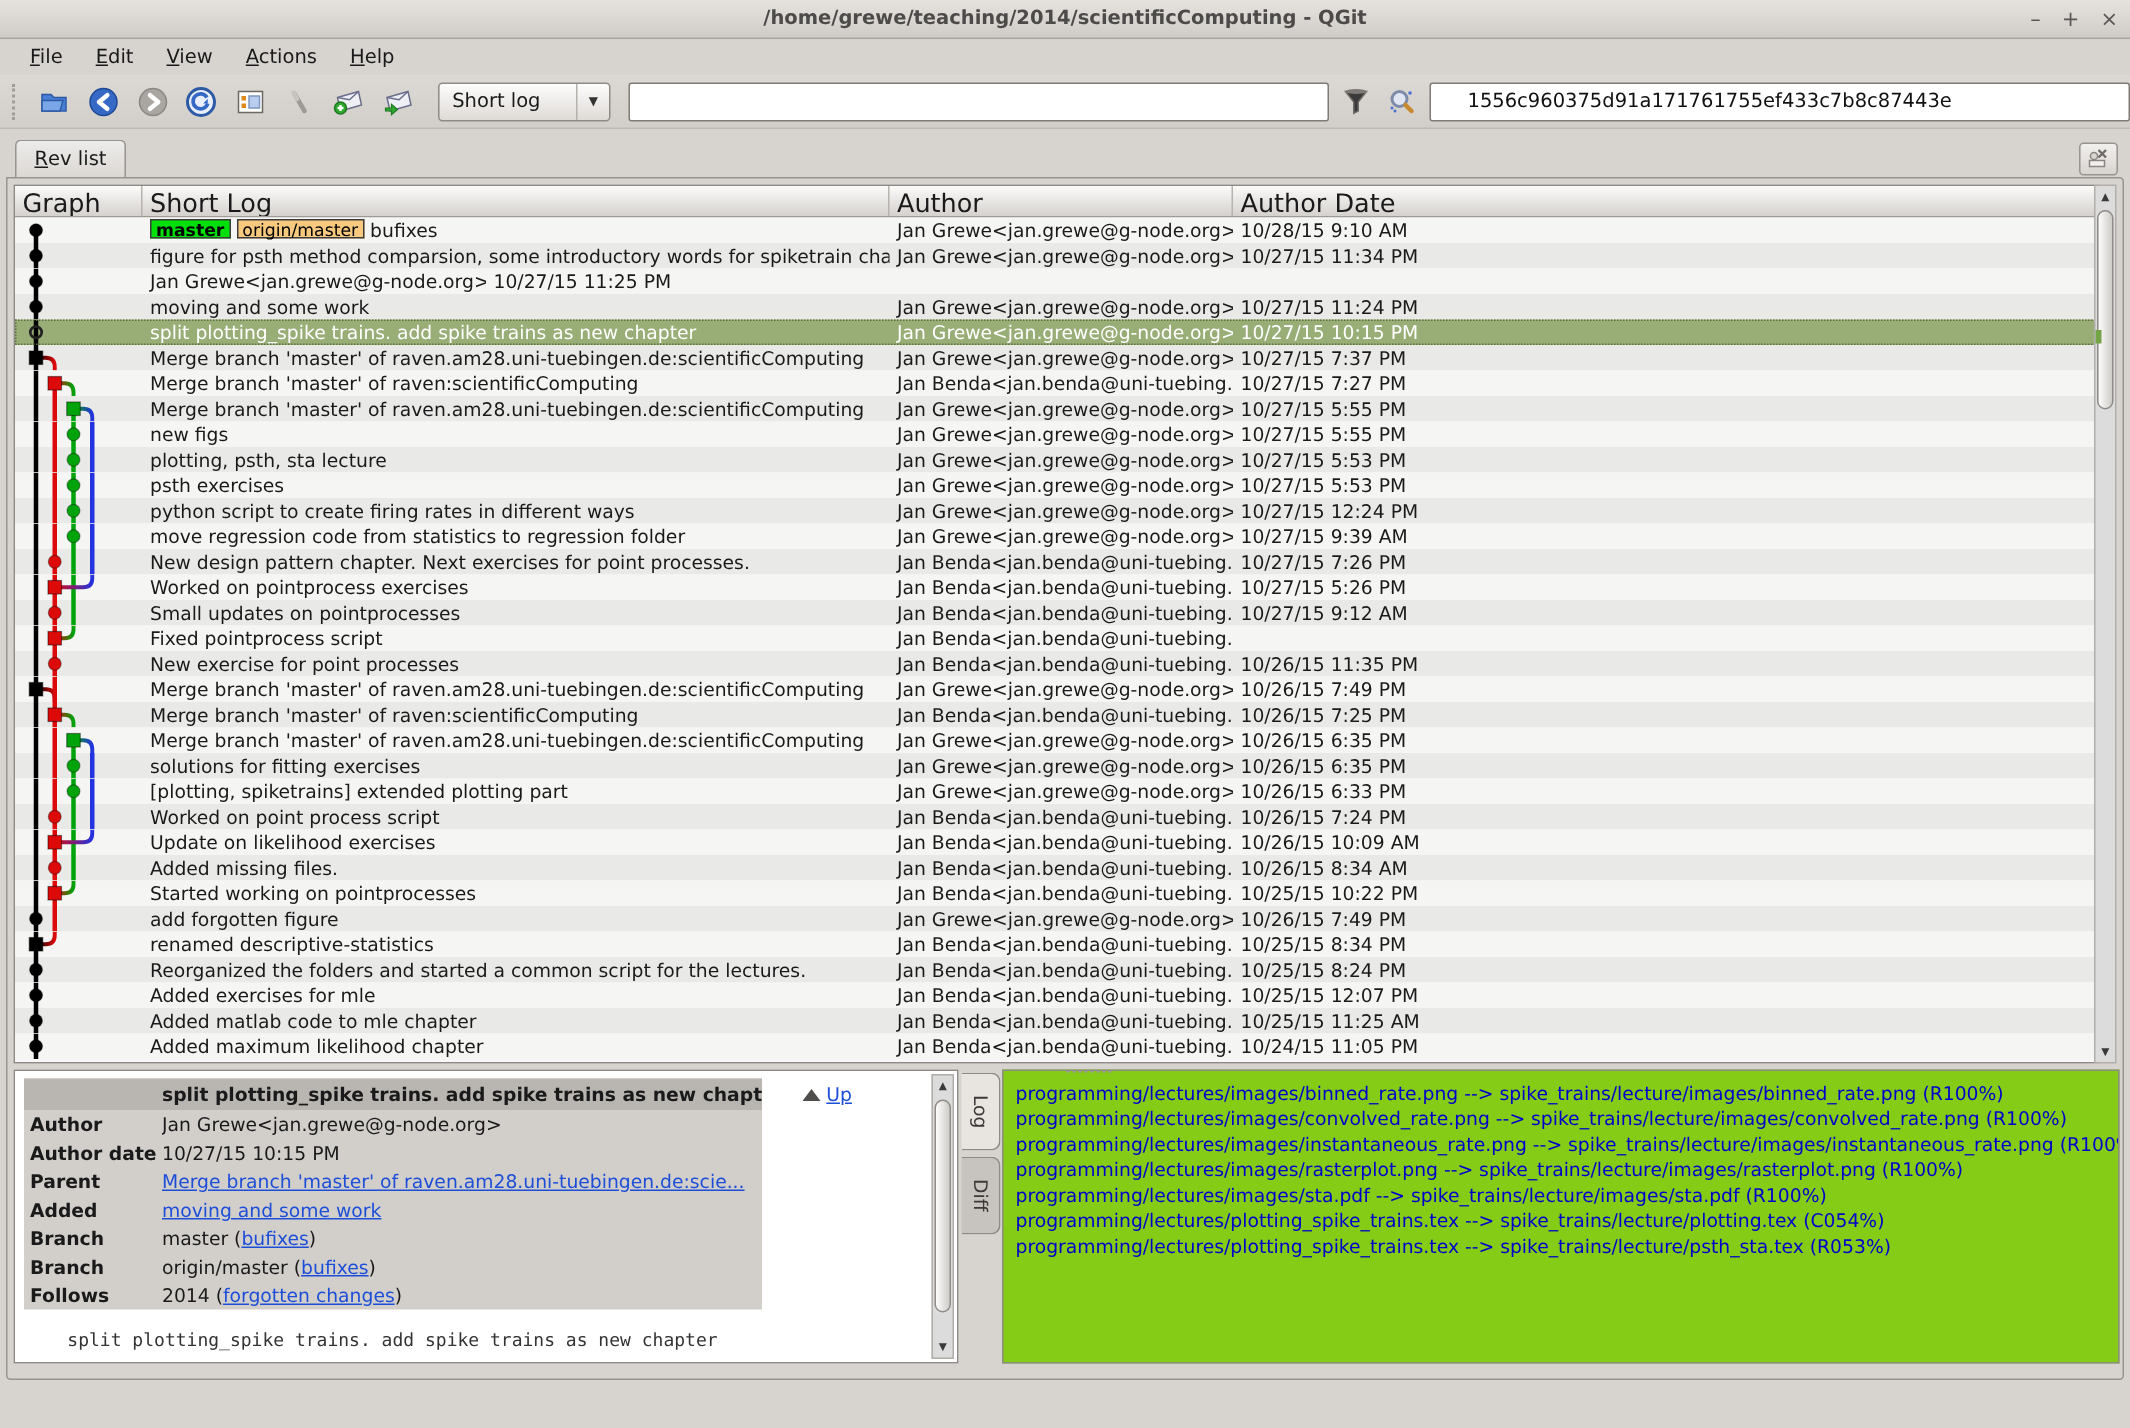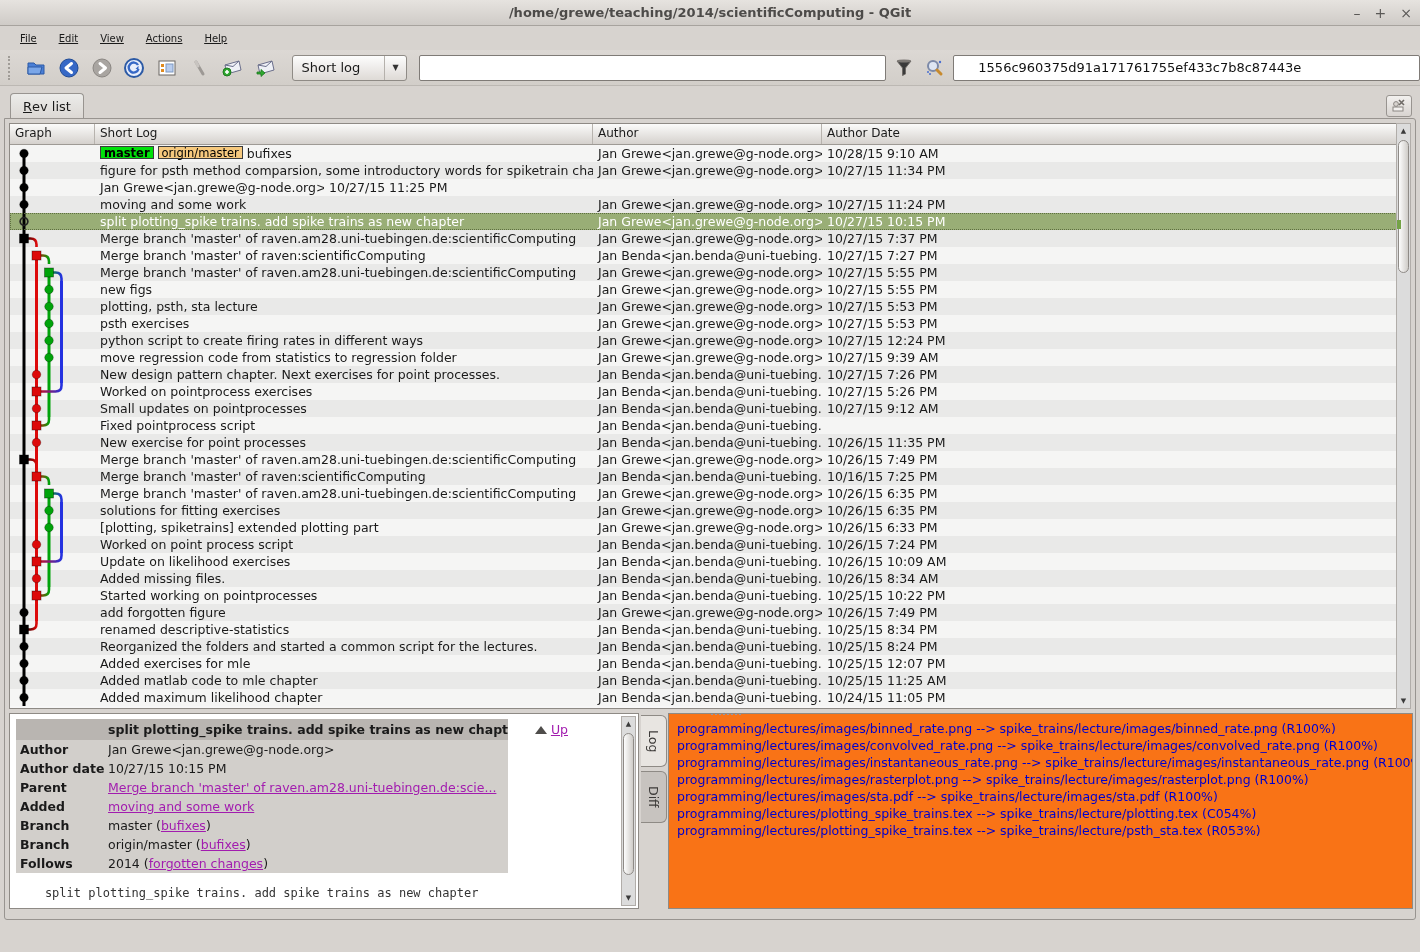--- a/index.html
+++ b/index.html
@@ -10,21 +10,21 @@
   
   #titlebar { position:absolute; left:0; top:0; right:0; height:26px;
     background:linear-gradient(#e6e3df,#cfcbc7); border-bottom:1px solid #a7a39e;
     display:flex; align-items:center; justify-content:center; }
   #titlebar .ttl { font-weight:bold; font-size:13px; color:#4d4b49; }
   #winbtns { position:absolute; right:8px; top:0; height:26px; display:flex; align-items:center; gap:14px; color:#5a5856; font-size:14px; }
   #winbtns span { cursor:default; line-height:26px; }
 
   
   #menubar { position:absolute; left:0; top:26px; right:0; height:24px; display:flex; align-items:center; padding-left:10px; gap:2px; }
-  .menu-item { padding:3px 10px; font-size:10px;text-decoration:underline; }
+  .menu-item { padding:3px 10px; font-size:13px; }
   .menu-item u { text-decoration:underline; }
 
   
   #toolbar { position:absolute; left:0; top:50px; right:0; height:36px; display:flex; align-items:center; gap:6px; padding-left:6px;
     background:linear-gradient(#dcd8d4,#d2cec9); border-bottom:1px solid #bcb8b3; }
   .tb-handle { width:5px; height:24px; border-left:2px dotted #a09c97; margin:0 4px 0 2px; }
   .tb-btn { width:28px; height:28px; display:flex; align-items:center; justify-content:center; border-radius:3px; }
   .combo { width:120px; height:26px; margin-left:8px; border:1px solid #8f8b86; border-radius:3px;
     background:linear-gradient(#fdfdfd,#dedad6); display:flex; align-items:center; }
   .combo .val { flex:1; padding-left:8px; font-size:13px; }
@@ -41,21 +41,21 @@
   .tab u { text-decoration:underline; }
   #corner-btn { position:absolute; right:4px; bottom:2px; width:26px; height:22px; border:1px solid #989490; border-radius:3px;
     background:linear-gradient(#f2f0ee,#d8d4d0); display:flex; align-items:center; justify-content:center; }
 
   
   #tabframe { position:absolute; left:4px; top:118px; width:1412px; height:802px; border:1px solid #989490; background:#d7d3cf; border-radius:0 3px 3px 3px; }
 
   
   #revtable { position:absolute; left:4px; top:4px; width:1391px; height:586px; border:1px solid #8e8a85; background:#f7f7f7; overflow:hidden; }
   #thead { display:flex; height:21px; background:linear-gradient(#fbfbfa,#d5d1cd); border-bottom:1px solid #9e9a95; }
-  #thead .th { padding:2px 0 0 5px; font-size:12px; border-right:1px solid #b7b3ae; overflow:hidden; white-space:nowrap; }
+  #thead .th { padding:2px 0 0 5px; font-size:17px; border-right:1px solid #b7b3ae; overflow:hidden; white-space:nowrap; }
   .col-graph { width:85px; } .col-subj { width:498px; } .col-auth { width:229px; } .col-date { flex:1; }
   .trow { display:flex; height:17px; line-height:17px; white-space:nowrap; }
   .trow.odd { background:#f5f5f4; } .trow.even { background:#e9e9e8; }
   .trow .td { overflow:hidden; padding-left:5px; }
   .trow .td.col-graph { padding:0; }
   .trow.sel { background:#99ae76; color:#fff; outline:1px dotted #5d6e3f; outline-offset:-1px; }
   .reftag { display:inline-block; height:13px; line-height:13px; padding:0 3px; border:1px solid #3c3c3c; margin-right:4px; font-size:11.5px; vertical-align:1px; color:#000; }
   .reftag.branch { background:#00e00a; font-weight:bold;text-align:right; }
   .reftag.remote { background:#f6c97e; }
 
@@ -70,35 +70,35 @@
 
   
   #bottom { position:absolute; left:4px; top:594px; width:1404px; height:196px; }
   #detail-panel { position:absolute; left:0; top:0; width:630px; height:196px; border:1px solid #8e8a85; background:#ffffff; }
   #infobox { position:absolute; left:6px; top:5px; width:492px; background:#d2cfcb; font-size:12.5px; }
   #infobox .titlerow { display:flex; height:21px; line-height:21px; background:#b9b5b1; }
   #infobox .titlerow .dval { font-weight:bold; }
   .drow { display:flex; min-height:19px; line-height:19px; }
   .dlabel { width:92px; padding-left:4px; font-weight:bold; flex:none; }
   .dval { flex:1; overflow:hidden; white-space:nowrap; }
-  .dval a, a.lnk { color:#a21caf; }
+  .dval a, a.lnk { color:#1d4ed8; }
   #up-btn { position:absolute; right:70px; top:8px; display:flex; align-items:center; gap:4px; }
   #up-btn .tri { width:0; height:0; border-left:6px solid transparent; border-right:6px solid transparent; border-bottom:8px solid #4f4d4b; }
   #commit-msg { position:absolute; left:6px; bottom:8px; font-family:"DejaVu Sans Mono","Liberation Mono",monospace; font-size:12px; white-space:pre; color:#333; }
   #detail-vscroll { right:2px; top:2px; width:15px; height:190px; }
   #detail-thumb { top:16px; height:142px; }
 
   
   #side-tabs { position:absolute; left:632px; top:2px; width:28px; }
   .vtab { width:26px; border:1px solid #8e8a85; border-left:none; border-radius:0 6px 6px 0;
     display:flex; align-items:center; justify-content:center; writing-mode:vertical-rl; font-size:12.5px; color:#3c3a38; padding:8px 0; margin-bottom:4px; }
   .vtab.active { background:#e8e5e1; height:52px; }
   .vtab.inactive { background:#c7c3bf; height:52px; }
 
-  #file-panel { position:absolute; left:659px; top:0; width:745px; height:196px; border:1px solid #8e8a85; background:#f97316; padding:6px 0 0 8px; overflow:hidden; }
+  #file-panel { position:absolute; left:659px; top:0; width:745px; height:196px; border:1px solid #8e8a85; background:#84cc16; padding:6px 0 0 8px; overflow:hidden; }
   .file-line { height:17px; line-height:17px; color:#0000cd; white-space:nowrap; font-size:12.5px; }
   .split-dots-h { position:absolute; left:42px; top:-1px; width:30px; border-top:2px dotted #9a96a2; }
 
   
   #statusbar { position:absolute; left:0; bottom:0; right:0; height:27px; background:#d7d3cf; }
 
   svg { display:block; }
 </style>
 </head>
 <body>
@@ -514,21 +514,21 @@
                     <stop offset="0" stop-color="#dd0a0a"></stop>
                     <stop offset="1" stop-color="#00a30a"></stop>
                   </linearGradient>
                 </defs>
                 <path d="M 26.5 8.5 L 33 8.5 Q 39 8.5 39 14.5 L 39 17" fill="none" stroke="url(#lg7)" stroke-width="2.6"></path>
                 <rect x="22" y="4" width="9" height="9" fill="#dd0a0a" stroke="rgba(0,0,0,.45)" stroke-width="0.8"></rect>
               </svg>
             </div>
             <div class="td col-subj">Merge branch 'master' of raven:scientificComputing</div>
             <div class="td col-auth">Jan Benda&lt;jan.benda@uni-tuebing...</div>
-            <div class="td col-date">10/16/15 7:25 PM</div>
+            <div class="td col-date">10/26/15 7:25 PM</div>
           </div>
           <div class="trow odd">
             <div class="td col-graph">
               <svg width="85" height="17" viewBox="0 0 85 17">
                 <line x1="14" y1="0" x2="14" y2="17" stroke="#000000" stroke-width="3"></line>
                 <line x1="26.5" y1="0" x2="26.5" y2="17" stroke="#dd0a0a" stroke-width="3"></line>
                 <line x1="39" y1="8.5" x2="39" y2="17" stroke="#00a30a" stroke-width="3"></line>
                 <defs>
                   <linearGradient id="lg8" gradientUnits="userSpaceOnUse" x1="39" y1="0" x2="51.5" y2="0">
                     <stop offset="0" stop-color="#00a30a"></stop>

